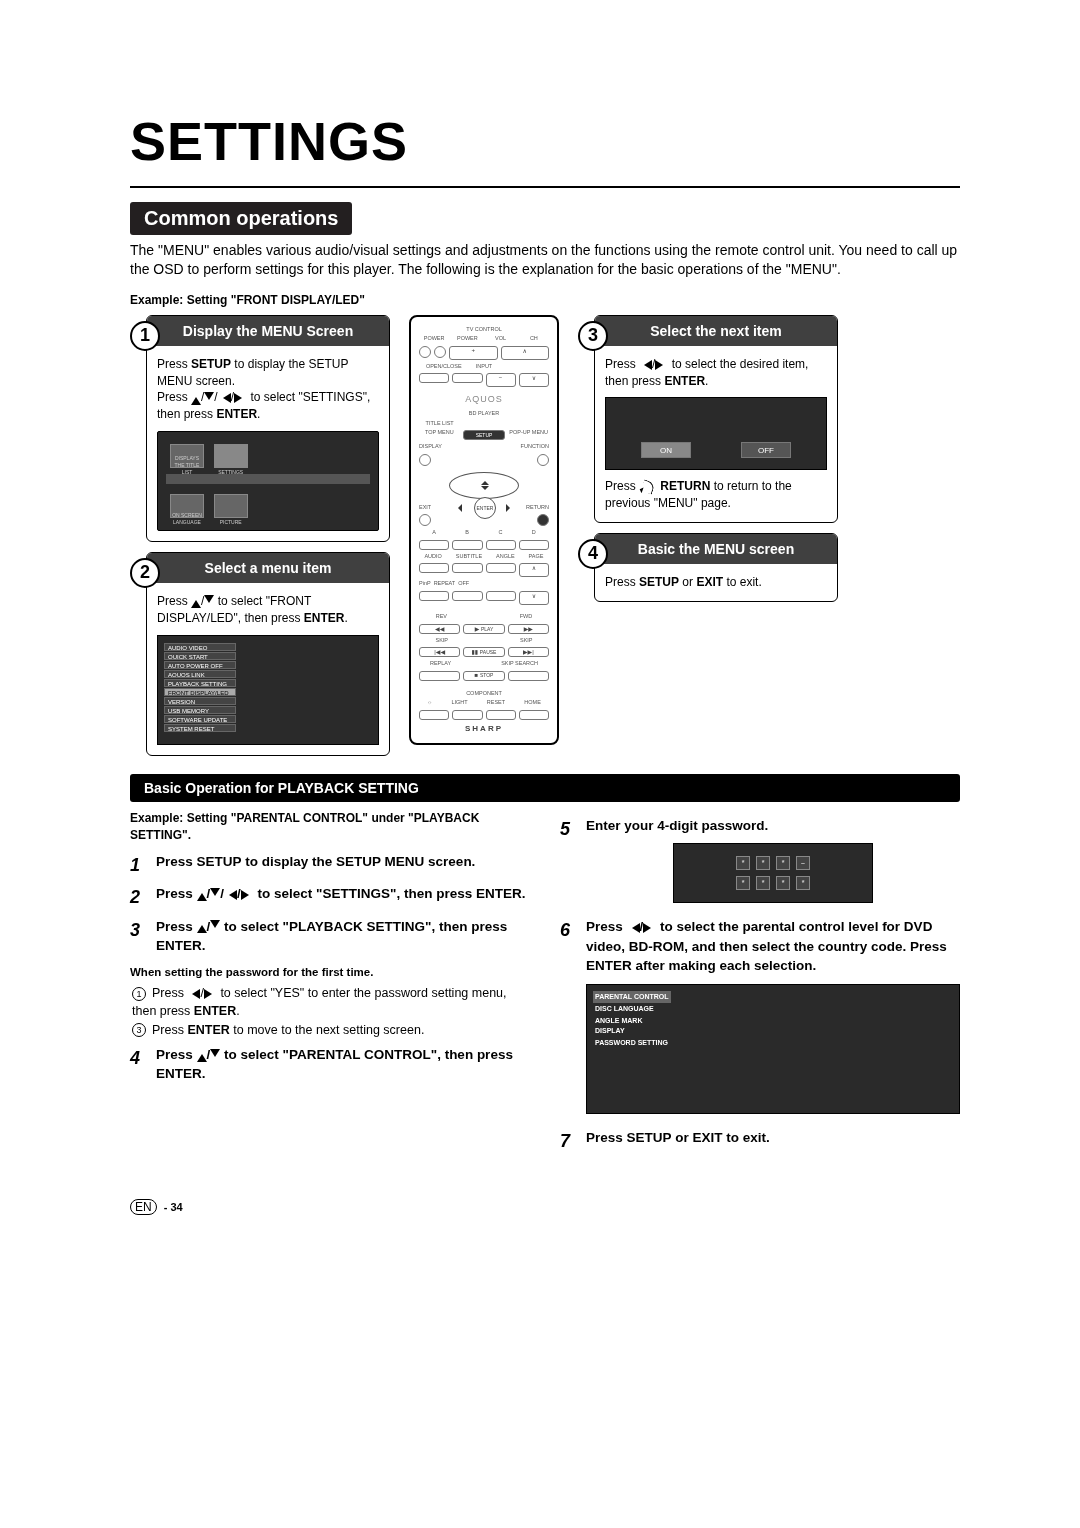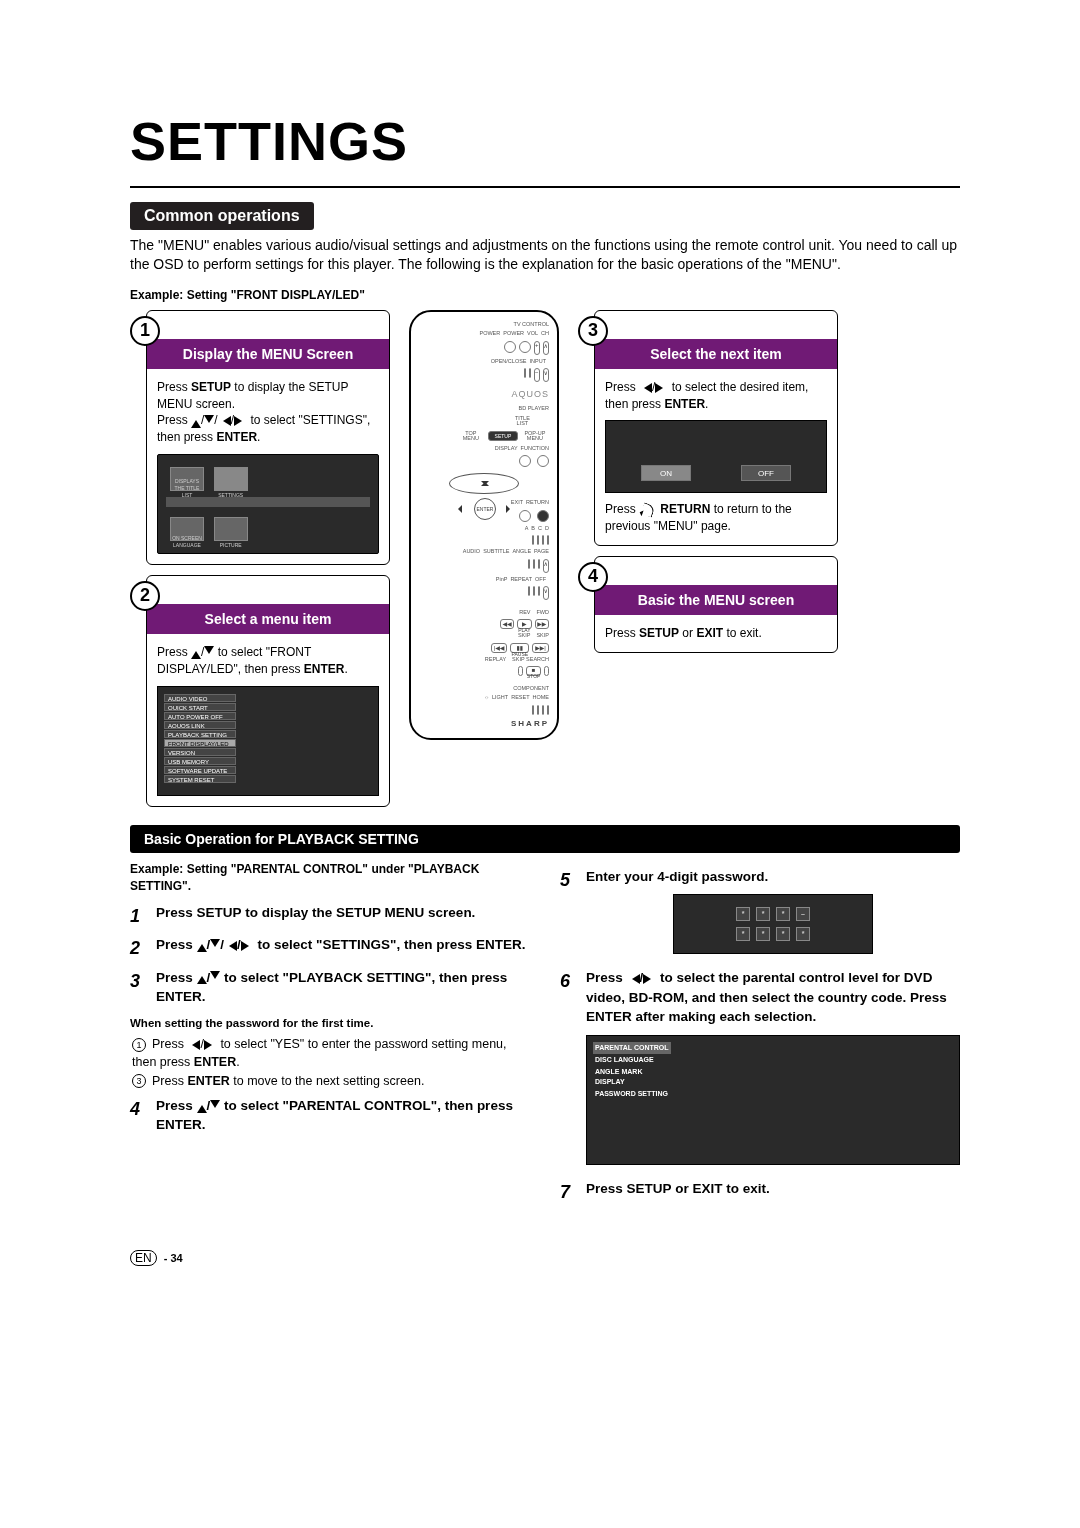--- a/index.html
+++ b/index.html
@@ -20,44 +20,43 @@
     margin: 0 0 14px 0;
   }
   hr.rule { border: none; border-top: 2px solid #000; margin: 0 0 10px 0; }
   .section-header {
     display: inline-block;
     background: #231f20;
     color: #fff;
     font-weight: 700;
     padding: 5px 14px;
     border-radius: 3px;
-    font-size: 16px;
+    font-size: 20px;
     margin: 4px 0 6px 0;
   }
   .bodytext { font-size: 14px; line-height: 1.35; }
   .example { font-size: 12px; margin: 14px 0 8px 0; }
 
   .layout { display: flex; gap: 14px; margin-top: 6px; }
   .col-left, .col-right { width: 260px; display: flex; flex-direction: column; gap: 10px; }
   .col-mid { flex: 0 0 160px; }
 
   .box {
     border: 1px solid #000;
     border-radius: 6px;
     overflow: hidden;
     background: #fff;
   }
   .box-header {
-    background: #701a75;
+    background: #404040;
     color: #fff;
     font-weight: 700;
     text-align: center;
     font-size: 14px;
     padding: 7px 8px;
-    margin-top: 28px;
   }
   .box-body {
     padding: 10px;
     font-size: 12px;
     line-height: 1.4;
   }
 
   .circle-num {
     width: 30px; height: 30px;
     border: 2.5px solid #000;
@@ -95,23 +94,23 @@
   .mini-list .sel{background:#aaa;color:#000;}
 
   .on-off {
     background:#2a2a2a;height:73px;border:1px solid #000;margin-top:8px;position:relative
   }
   .pill {position:absolute;top:44px;width:50px;height:16px;background:#555;font-size:8px;display:flex;align-items:center;justify-content:center;color:#fff;border:1px solid #777}
   .pill.sel{background:#888}
 
   
   .remote {
-    border:2px solid #000;border-radius:22px;height:430px;width:150px;margin:0 auto;
+    border:2px solid #000;border-radius:8px;height:430px;width:150px;margin:0 auto;
     background:#fff;padding:10px 8px;font-size:6px;color:#444;text-align:center;
-    display:flex;flex-direction:column;gap:4px;align-items:flex-end;
+    display:flex;flex-direction:column;gap:4px;
   }
   .brow { display:flex;justify-content:space-around;gap:3px; }
   .btn { border:1px solid #777;border-radius:3px;height:10px;flex:1; }
   .btn.round{border-radius:50%;width:12px;height:12px;flex:0 0 12px}
   .lbl{font-size:5.5px;color:#555;line-height:1}
   .aquos{font-size:9px;letter-spacing:1px;color:#888;margin:3px 0}
   .dpad{border:1.5px solid #555;border-radius:50%;width:70px;height:70px;margin:2px auto;position:relative}
   .dpad .enter{position:absolute;top:24px;left:24px;width:22px;height:22px;border:1.5px solid #555;border-radius:50%;font-size:5px;display:flex;align-items:center;justify-content:center;background:#fff}
   .tri{position:absolute;width:0;height:0;border:4px solid transparent}
   .sharp-logo{font-size:8px;font-weight:700;letter-spacing:2px;margin-top:auto;color:#444}

